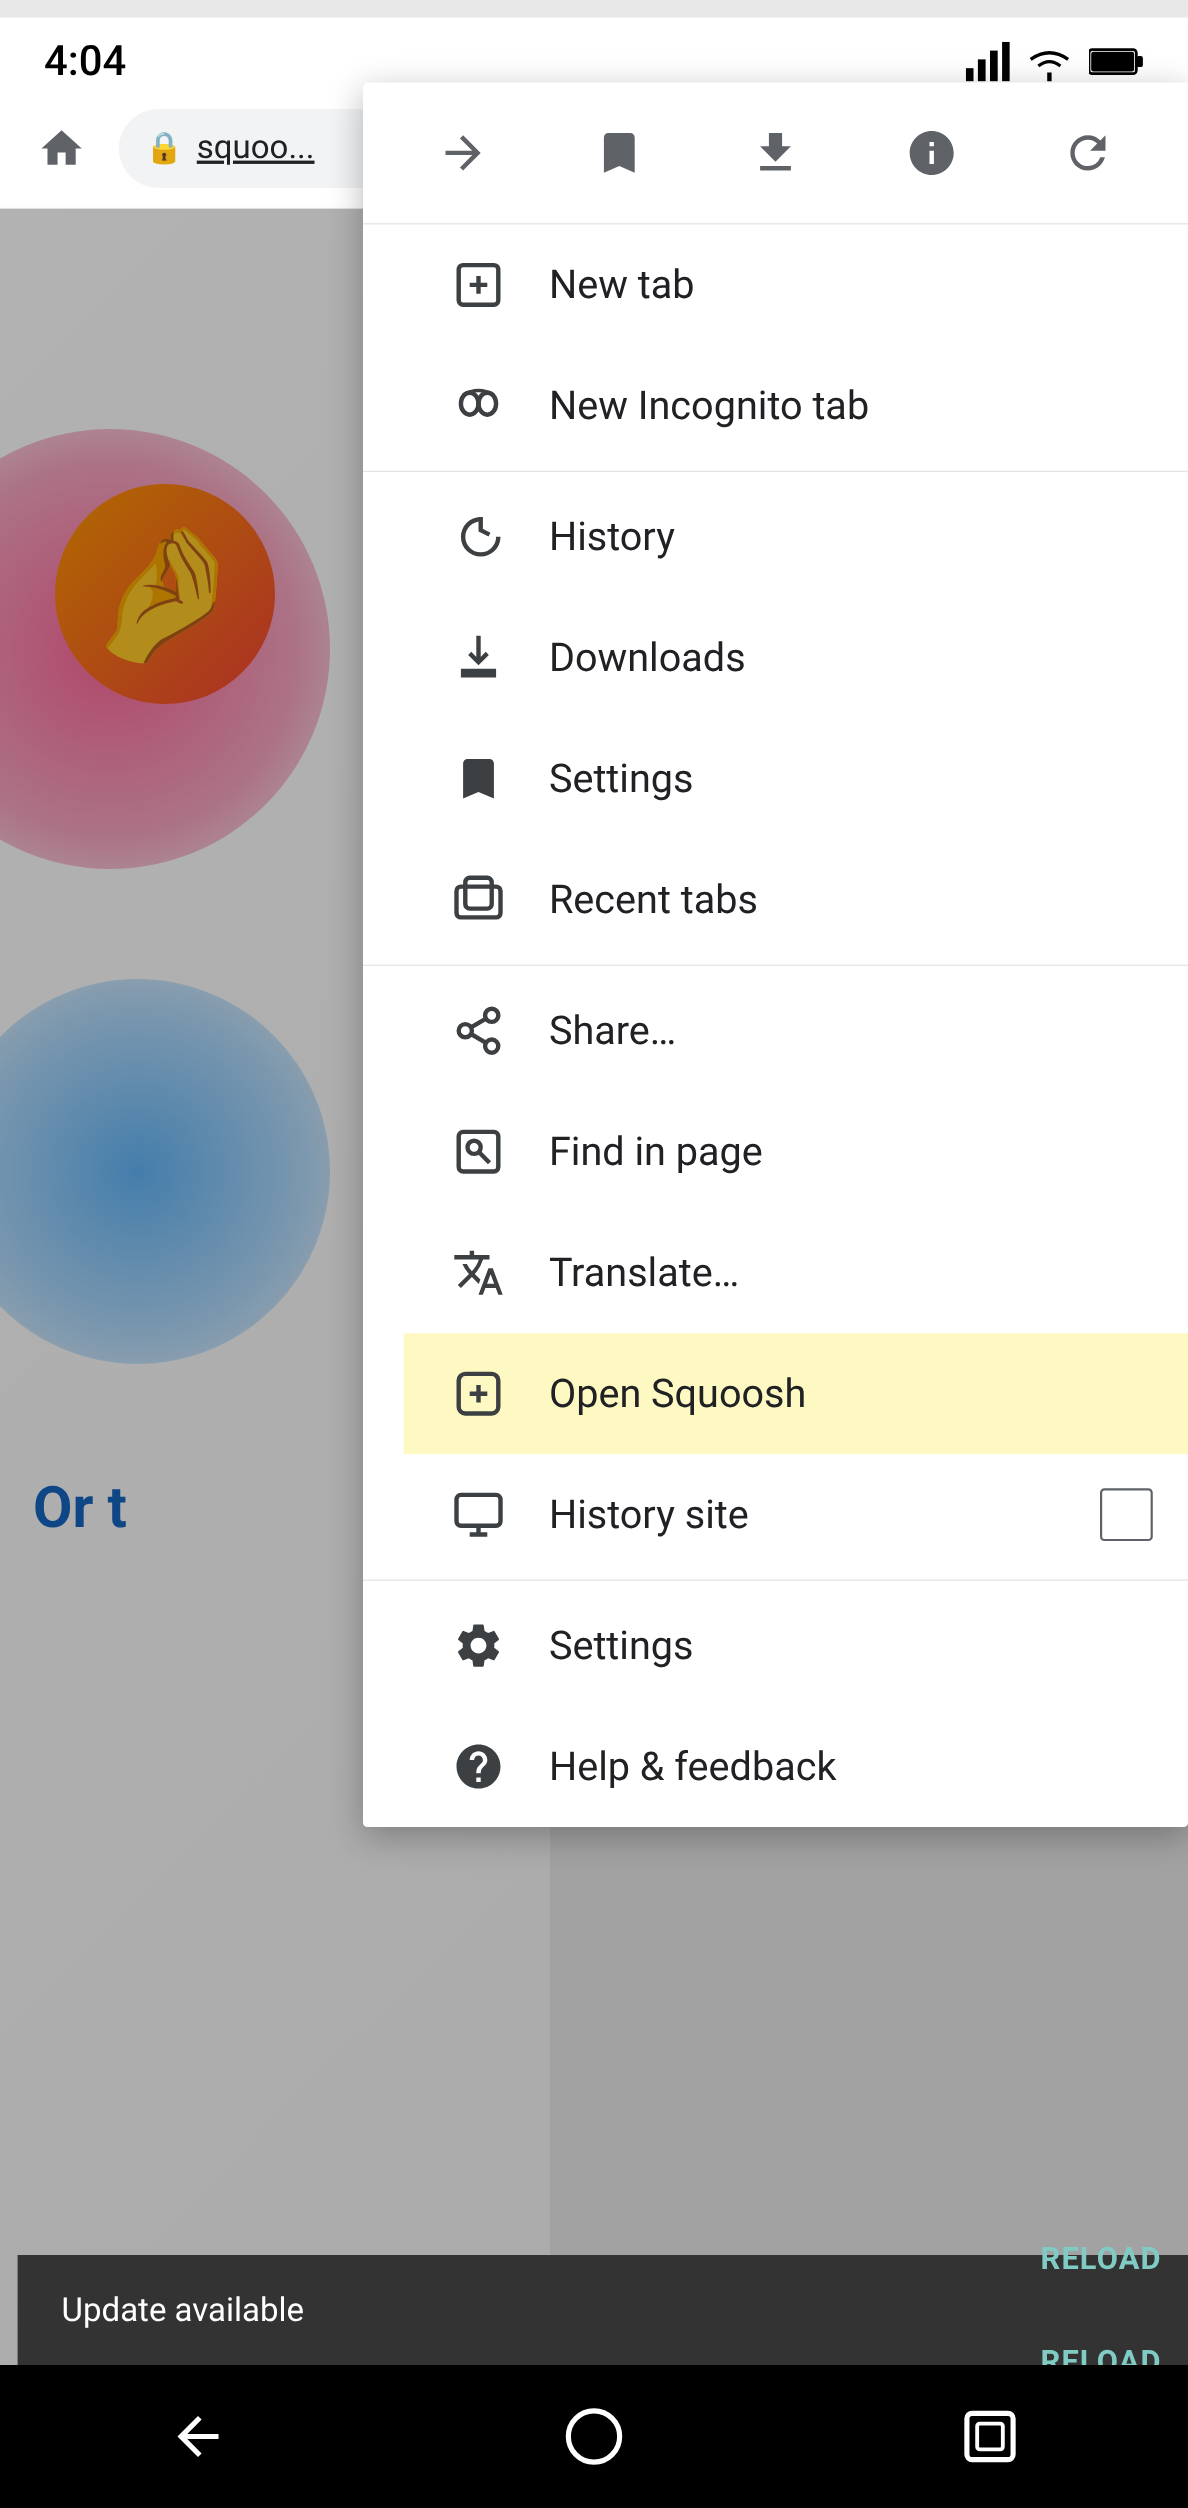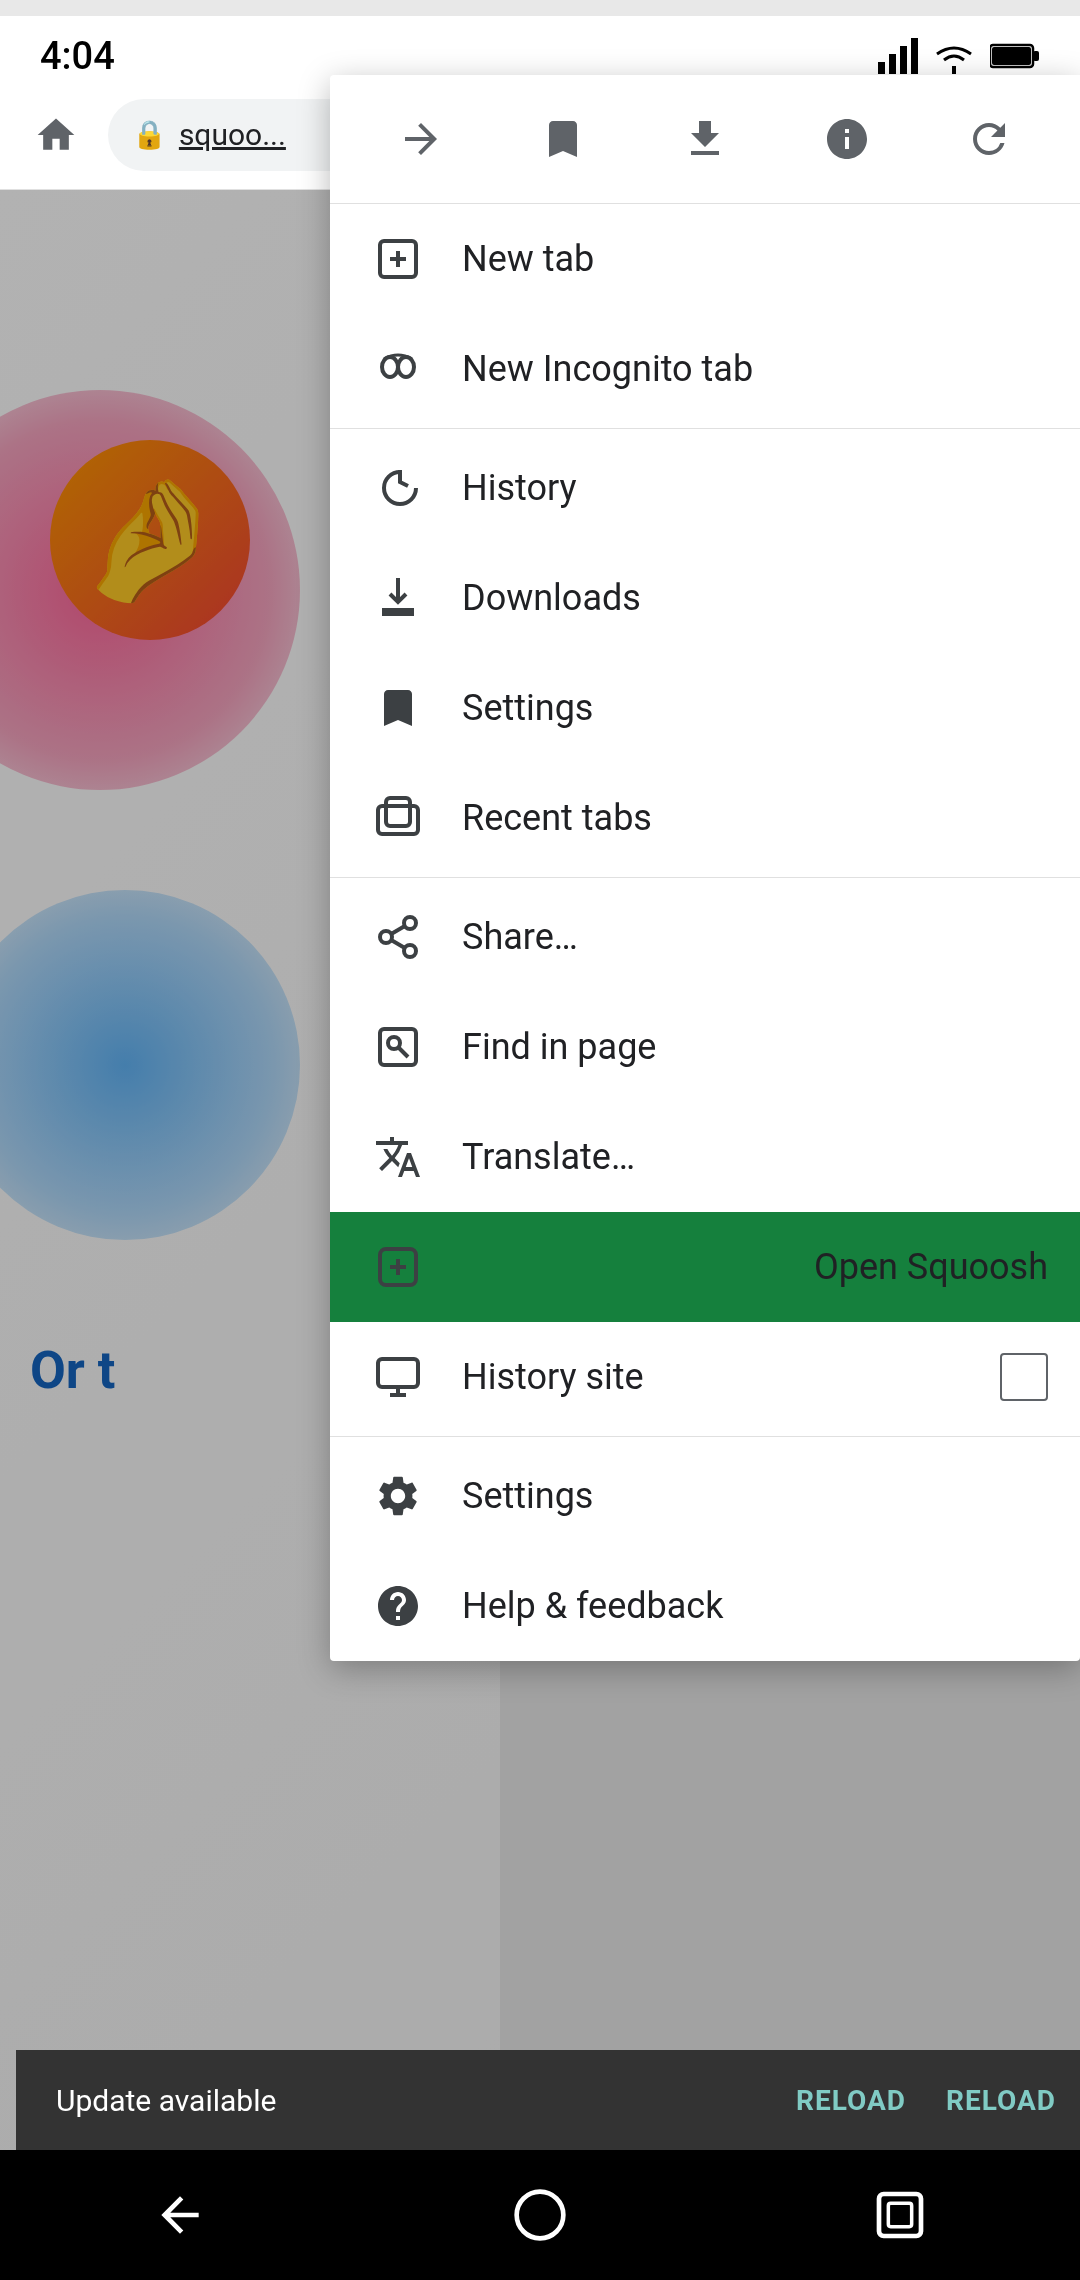--- a/index.html
+++ b/index.html
@@ -190,25 +190,25 @@
     }
 
     
     .menu-item {
       display: flex;
       align-items: center;
       padding: 0 32px;
       height: 110px;
       cursor: pointer;
       position: relative;
+      margin-left: 37px;
     }
 
     .menu-item.highlighted {
-      background: #15803d;
-      text-align: right;
+      background: #fef9c3;
     }
 
     .menu-item-icon {
       width: 72px;
       height: 72px;
       display: flex;
       align-items: center;
       justify-content: center;
       margin-right: 28px;
       flex-shrink: 0;
@@ -287,21 +287,22 @@
       margin-left: 16px;
     }
 
     .update-text {
       font-size: 30px;
       color: #ffffff;
     }
 
     .update-actions {
       display: flex;
-      gap: 40px;
+      gap: 60px;
+      flex-direction: column;
     }
 
     .update-action-btn {
       font-size: 28px;
       font-weight: 700;
       color: #80cbc4;
       cursor: pointer;
       letter-spacing: 1px;
     }
 

